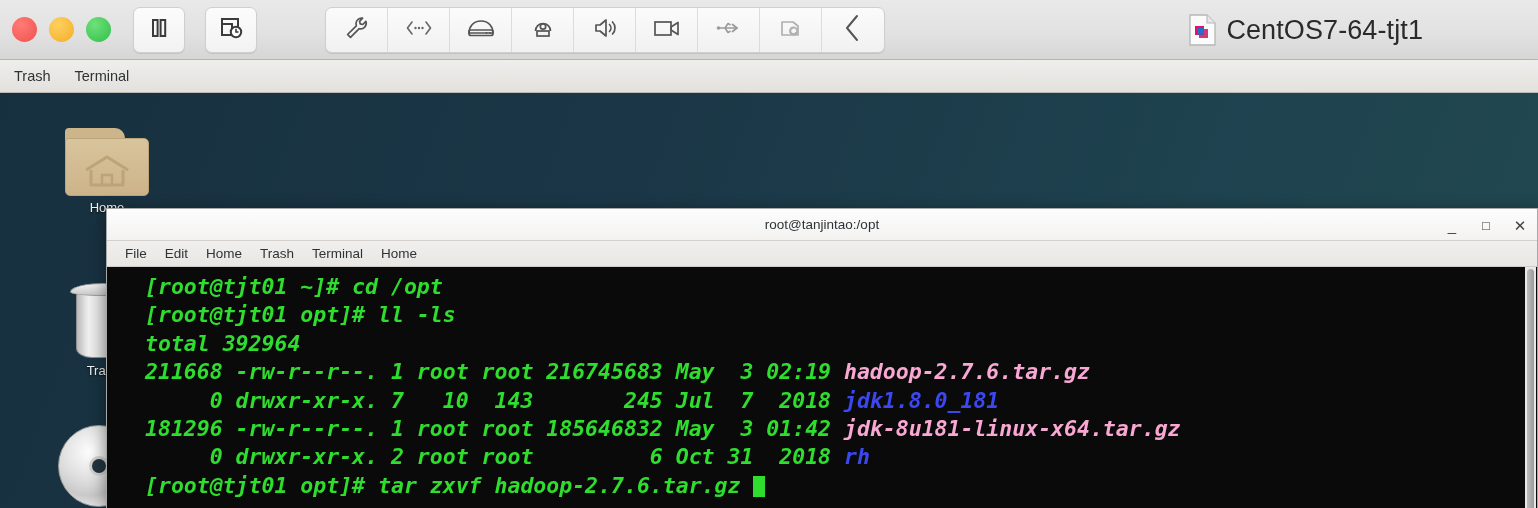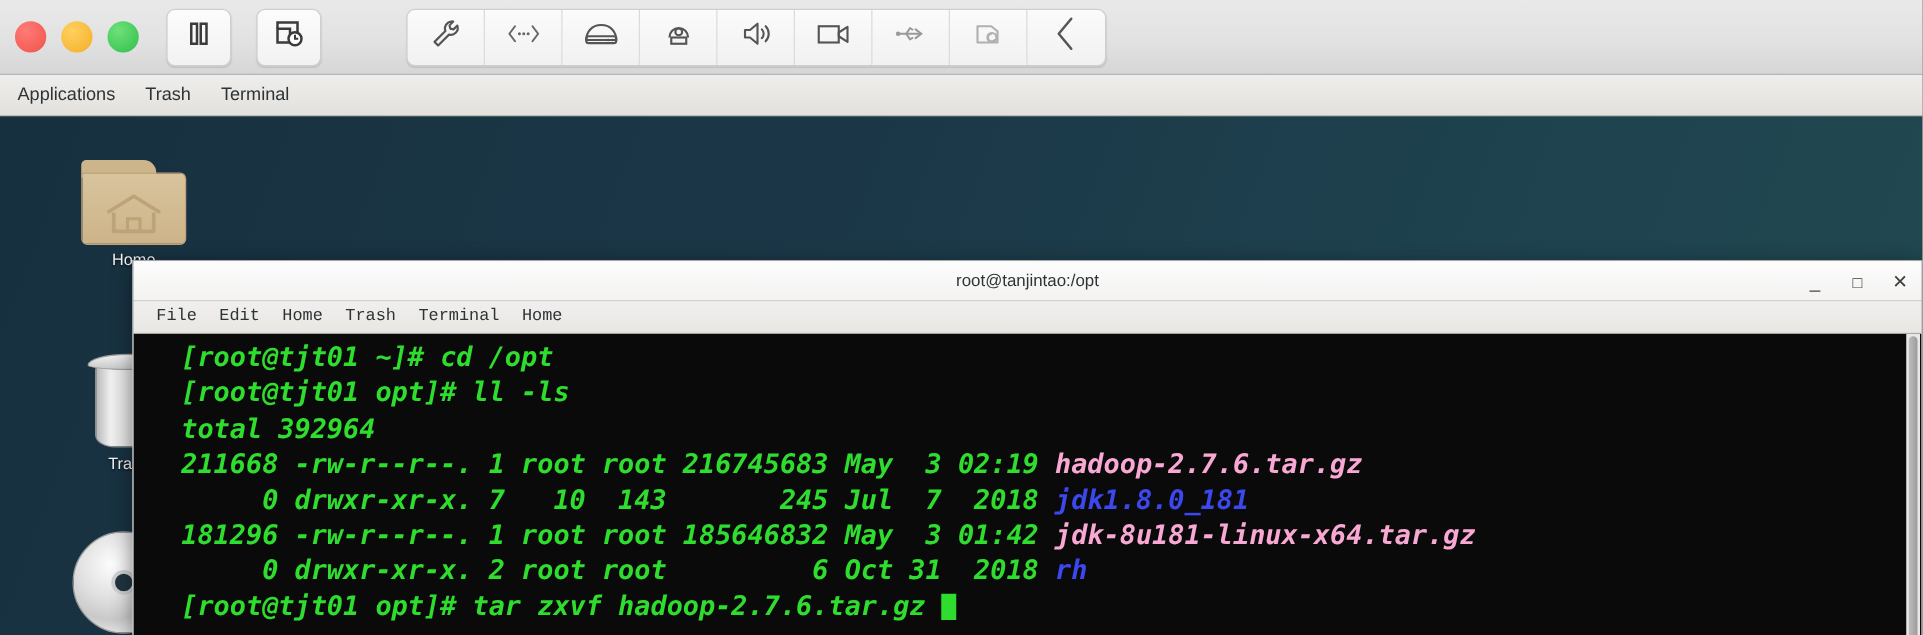--- a/index.html
+++ b/index.html
@@ -142,21 +142,21 @@
   .term-wincontrols {
     position: absolute; right: 10px; top: 0; height: 32px;
     display: flex; align-items: center; gap: 20px;
   }
   .wc { font-size: 15px; color: #40403f; line-height: 1; width: 14px; text-align: center; }
   .wc.max { font-size: 13px; }
 
   .term-menu {
     height: 26px; background: linear-gradient(to bottom, #f1efed, #e9e7e4);
     border-bottom: 1px solid #cfcdc9;
-    display: flex; align-items: center; padding-left: 9px; flex: none; font-family: Liberation Mono, monospace;
+    display: flex; align-items: center; padding-left: 9px; flex: none;
   }
   .term-menu-item { font-size: 13.5px; color: #2e3436; padding: 0 9px; }
 
   .term-body {
     flex: 1; background: #0a0a0a; position: relative; overflow: hidden;
     padding: 6px 0 0 4px;
   }
   .term-text {
     font-family: "DejaVu Sans Mono", monospace;
     font-size: 21.5px; line-height: 28.4px;
@@ -290,24 +290,35 @@
       </div>
       <div class="gi">
         <span>
           <svg width="22" height="32" viewBox="0 0 22 32">
             <path d="M15 4 L5 16 L15 28" fill="none" stroke="#555" stroke-width="2" stroke-linecap="round" stroke-linejoin="round"></path>
           </svg>
         </span>
       </div>
     </div>
 
+    <div class="vm-title">
+      <span class="vm-file-icon">
+        <svg width="27" height="32" viewBox="0 0 27 32">
+          <path d="M1 1 H18 L26 9 V31 H1 Z" fill="#fbfbfb" stroke="#b6b6b6" stroke-width="1.3"></path>
+          <path d="M18 1 L18 9 L26 9" fill="#e6e6e6" stroke="#b6b6b6" stroke-width="1.1"></path>
+          <rect x="6" y="12" width="9" height="9" fill="#e0175c"></rect>
+          <rect x="10" y="15" width="9" height="9" fill="#c7185a" opacity=".85"></rect>
+          <rect x="8.5" y="14" width="6.5" height="6.5" fill="#1f6fd6"></rect>
+        </svg>
+      </span>
+      <span class="vm-title-text">CentOS7-64-tjt1</span>
+    </div>
   </div>
 
   <div class="gnome-panel">
-    <div class="gnome-item">Applications</div>
     <div class="gnome-item">Trash</div>
     <div class="gnome-item">Terminal</div>
   </div>
 
   <div class="desktop">
 
     <div class="desk-icon" style="left:52px; top:35px;">
       <div class="folder">
         <div class="back"></div>
         <div class="body"></div>

